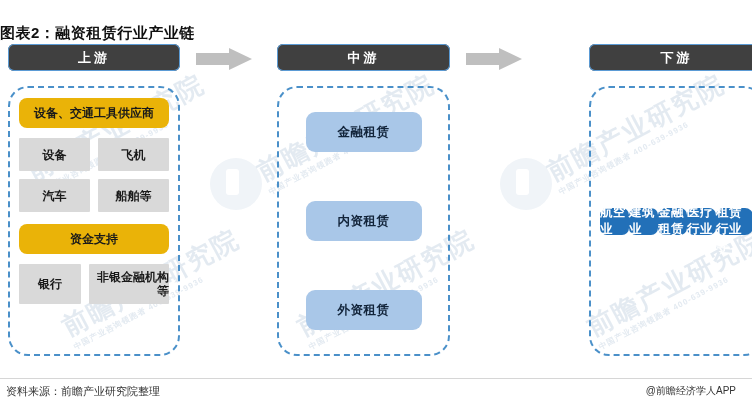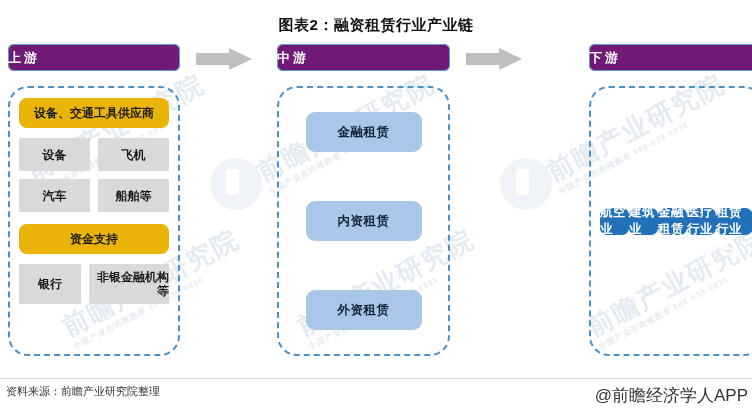--- a/index.html
+++ b/index.html
@@ -16,32 +16,32 @@
       color:#dfe7ef;font-weight:bold;white-space:nowrap;
       transform:rotate(-28deg);transform-origin:center center;opacity:.85;}
   .wm .big{font-size:26px;letter-spacing:2px;}
   .wm .small{font-size:8px;letter-spacing:1px;display:block;margin-top:-2px;}
   .wm-ring{position:absolute;width:52px;height:52px;border-radius:50%;
       background:#f0f4f8;pointer-events:none;}
   .wm-ring::after{content:"";position:absolute;left:16px;top:11px;
       width:13px;height:26px;background:#ffffff;border-radius:3px;}
 
   
-  .title{position:absolute;top:16px;left:0;width:752px;text-align:center;
+  .title{position:absolute;top:24px;left:0;width:752px;text-align:left;
     font-size:15px;font-weight:bold;color:#111;letter-spacing:.5px;}
 
   
   .col{position:absolute;top:44px;}
   .col-up{left:8px;width:172px;}
   .col-mid{left:277px;width:173px;}
   .col-down{left:565px;width:175px;margin-left:24px;}
 
   .stage-header{
-    height:27px;line-height:27px;border-radius:6px;
-    background:#701a75;color:#ffffff;font-size:13px;font-weight:bold;
+    height:27px;line-height:27px;text-align:center;border-radius:6px;
+    background:#404040;color:#ffffff;font-size:13px;font-weight:bold;
     letter-spacing:3px;box-shadow:0 0 0 1px #5b9bd5 inset;
   }
 
   .dash-box{
     position:absolute;top:42px;left:0;right:0;
     border:2px dashed #4a90c9;border-radius:20px;
     background:transparent;
   }
   .col-up .dash-box{height:266px;}
   .col-mid .dash-box{height:266px;text-align:center;}
@@ -92,21 +92,21 @@
   .d-box.wide{width:118px;border-radius:8px;}
 
   
   .arrow{position:absolute;top:48px;width:56px;height:22px;}
   .arrow-1{left:196px;}
   .arrow-2{left:466px;}
 
   
   .footer-rule{position:absolute;left:0;top:378px;width:752px;height:1px;background:#d6d6d6;}
   .src{position:absolute;left:6px;top:384px;font-size:11px;color:#333;}
-  .brand{position:absolute;right:4px;top:384px;font-size:17px;color:#333;}
+  .brand{position:absolute;right:16px;top:384px;font-size:10px;color:#333;}
 </style>
 </head>
 <body>
 
 <div id="canvas">
 
   <div class="wm-ring" style="left:210px;top:158px;"></div>
   <div class="wm-ring" style="left:500px;top:158px;"></div>
 
   <div class="wm" style="left:20px;top:110px;">

